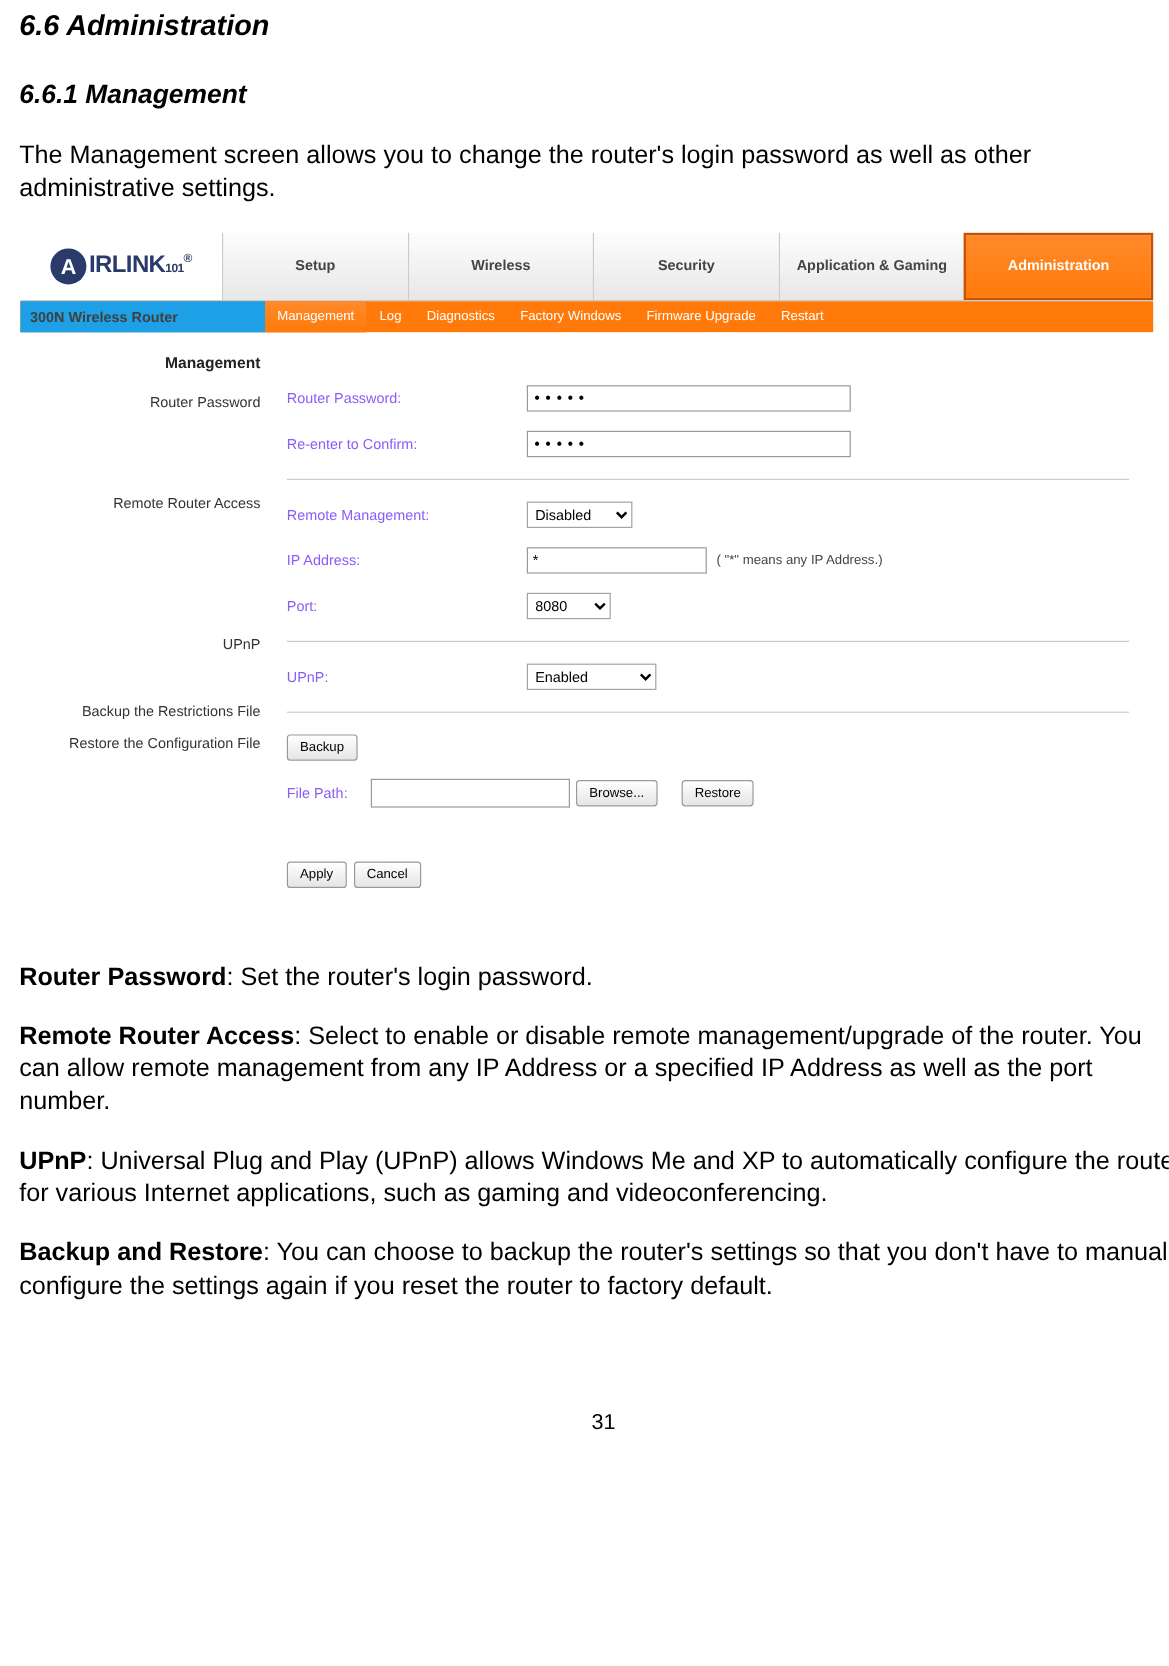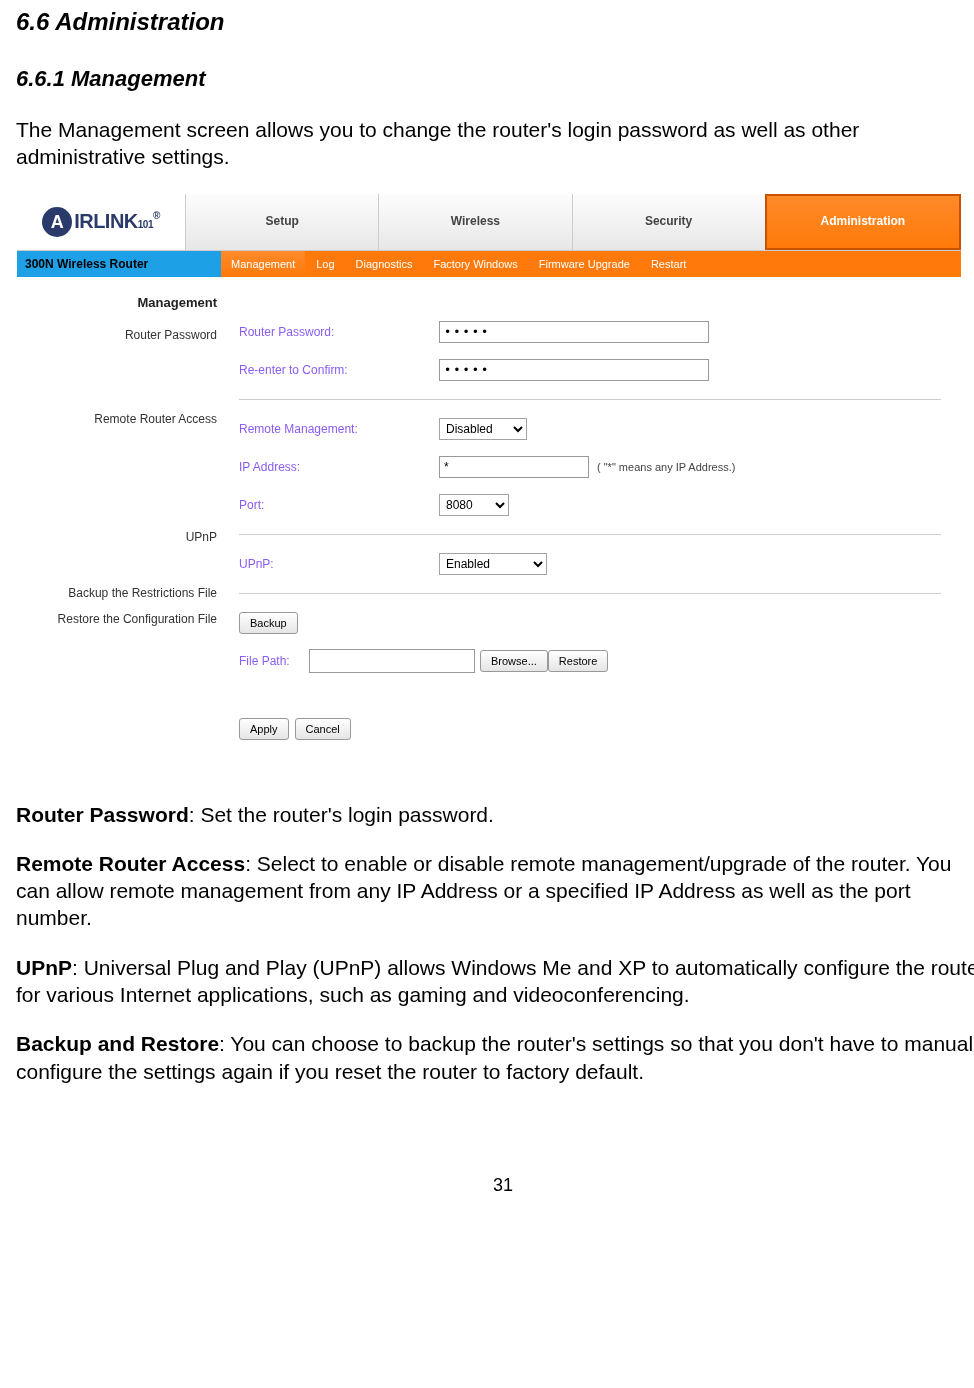--- a/index.html
+++ b/index.html
@@ -11,21 +11,21 @@
   .screenshot{border:1px solid #fff;margin:0 0 40px;width:944px;font-family:Arial,Helvetica,sans-serif}
   .topbar{display:flex;align-items:stretch;height:56px;border-bottom:1px solid #ccc}
   .logo-cell{width:168px;display:flex;align-items:center;justify-content:center;background:#fff;position:relative}
   .logo-main{font-size:20px;font-weight:bold;color:#2a3a6a;letter-spacing:-0.5px}
   .logo-a{display:inline-block;width:30px;height:30px;background:#2a3a6a;border-radius:50%;color:#fff;text-align:center;line-height:30px;font-weight:bold;font-size:18px;margin-right:2px;vertical-align:middle}
   .logo-reg{font-size:10px;vertical-align:top}
   .tabs{flex:1;display:flex}
   .tab{flex:1;display:flex;align-items:center;justify-content:center;font-size:12px;font-weight:bold;color:#444;text-align:center;background:linear-gradient(#fdfdfd,#e7e7e7);border-left:1px solid #ccc;padding:4px 2px;line-height:1.2;cursor:pointer}
   .tab.active{background:linear-gradient(#ff8a2a,#ff7a0a);color:#fff;border:2px solid #c85200}
   .secondbar{display:flex;height:26px;background:#ff7a0a;color:#fff;align-items:stretch;font-size:11px}
-  .model{width:196px;background:#1ea0e6;color:#000000;display:flex;align-items:center;padding-left:8px;font-weight:bold;font-size:12px}
+  .model{width:196px;background:#1ea0e6;color:#404040;display:flex;align-items:center;padding-left:8px;font-weight:bold;font-size:12px}
   .subtabs{display:flex;align-items:center}
   .subtab{padding:0 10px;color:#fff;display:flex;align-items:center;height:100%;cursor:pointer;font-size:11px}
   .subtab.active{background:linear-gradient(#ff8a2a,#ff7a0a)}
   .divider{width:1px;background:#ffd5aa;margin:4px 0}
   .content{display:flex;background:#fff}
   .sidecol{width:200px;text-align:right;padding:8px 12px 8px 0;font-size:12px;color:#333}
   .sidecol .sect{font-weight:bold;font-size:13px;padding:10px 0 6px;color:#222}
   .sidecol .lbl{padding:12px 0 6px;font-size:12px;color:#333}
   .maincol{flex:1;padding:8px 20px 16px 10px;font-size:12px;color:#333}
   .row{display:flex;align-items:center;padding:4px 0;min-height:30px}
@@ -58,20 +58,21 @@
       <div class="logo-cell">
         <span class="logo-a">A</span>
         <span class="logo-main">
           <span>IRLINK</span><span style="font-size:10px">101</span><span class="logo-reg">®</span>
         </span>
       </div>
       <div class="tabs">
         <div class="tab">Setup</div>
         <div class="tab">Wireless</div>
         <div class="tab">Security</div>
+        <div class="tab">Application &amp; Gaming</div>
         <div class="tab active">Administration</div>
       </div>
     </div>
 
     <div class="secondbar">
       <div class="model">300N Wireless Router</div>
       <div class="subtabs">
         <div class="subtab active">Management</div>
         <div class="divider"></div>
         <div class="subtab">Log</div>
@@ -145,21 +146,21 @@
 
         <hr class="hr">
 
         <div class="row">
           <button class="btn">Backup</button>
         </div>
         <div class="row">
           <div class="flab" style="width:70px">File Path:</div>
           <input class="file-input" value="" style="">
           <button class="btn" style="margin-left:5px">Browse...</button>
-          <button class="btn" style="margin-left:0">Restore</button>
+          <button class="btn" style="margin-left:20px">Restore</button>
         </div>
 
         <div class="spacer-md"></div>
 
         <div class="btn-row">
           <button class="btn">Apply</button>
           <button class="btn">Cancel</button>
         </div>
       </div>
     </div>

